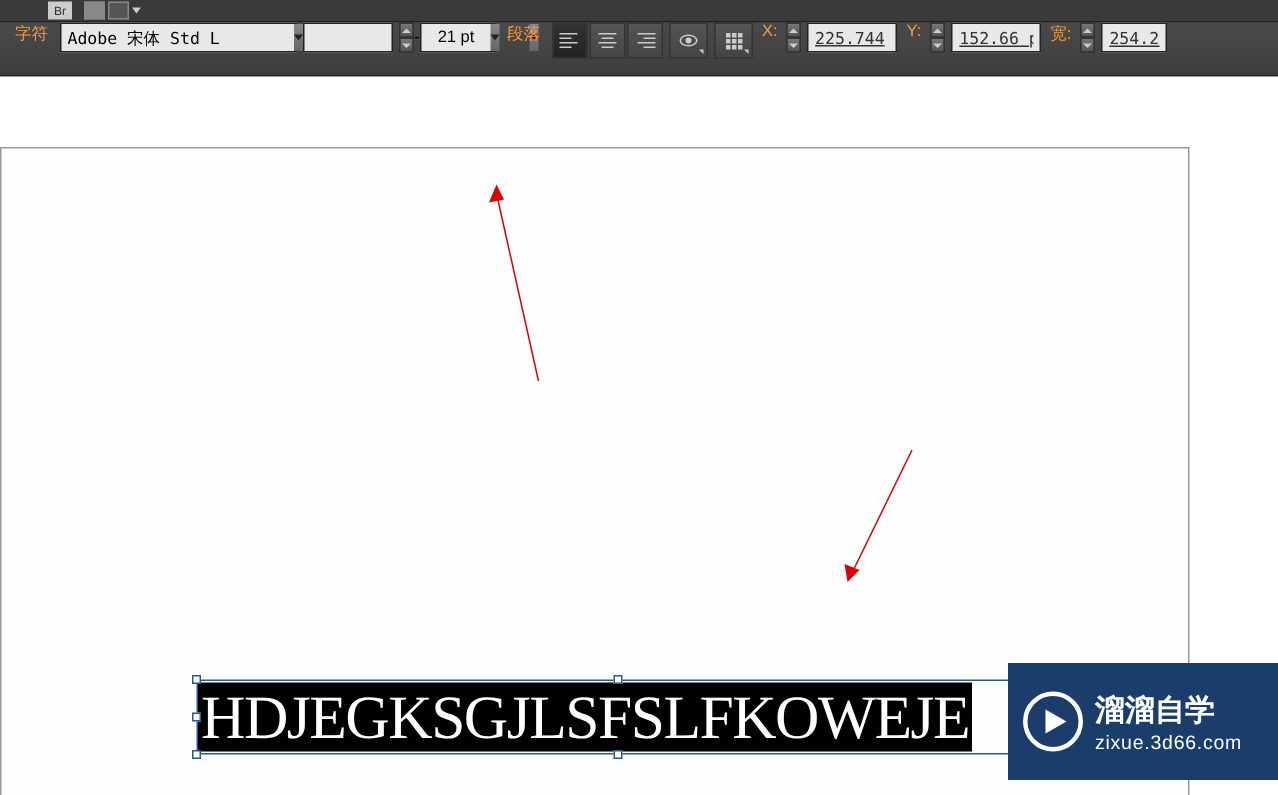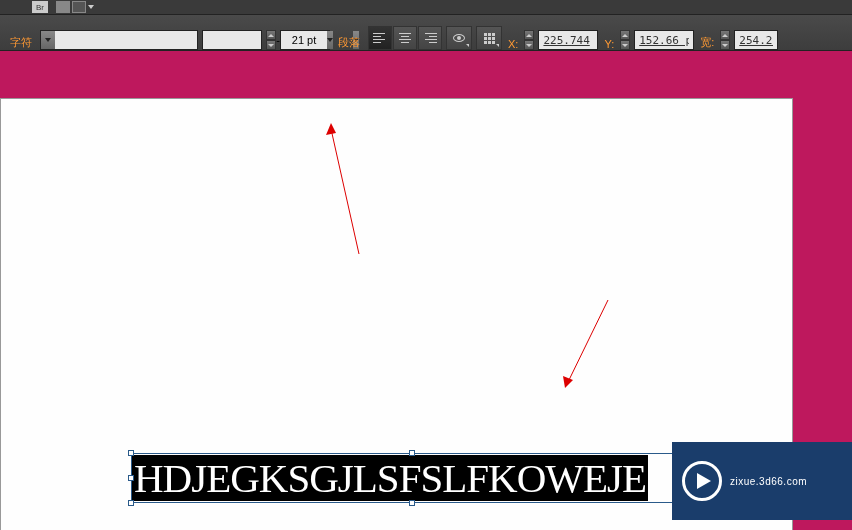--- a/index.html
+++ b/index.html
@@ -63,21 +63,21 @@
       border-top: 4px solid #ccc;
       margin-left: 2px;
       align-self: center;
     }
     
     .options-bar {
       height: 36px;
       background: linear-gradient(to bottom, #4a4a4a, #3d3d3d);
       border-bottom: 1px solid #222;
       display: flex;
-      align-items: flex-end;
+      align-items: flex-start;
       padding: 0 6px;
       gap: 4px;
     }
     
     .label {
       color: #ff9933;
       font-size: 11px;
       padding: 0 4px;
       white-space: nowrap;
     }
@@ -286,21 +286,21 @@
     .coord-input {
       width: 60px;
     }
     
     .canvas-area {
       position: absolute;
       top: 51px;
       left: 0;
       right: 0;
       bottom: 0;
-      background: #be185d;
+      background: #ffffff;
       overflow: hidden;
       padding-left: 23px;
     }
     
     .canvas {
       position: absolute;
       left: 0;
       top: 47px;
       width: 793px;
       height: 482px;
@@ -389,21 +389,21 @@
       flex-direction: column;
       color: #fff;
     }
     
     .wm-title {
       font-size: 20px;
       font-weight: bold;
     }
     
     .wm-url {
-      font-size: 10px;
+      font-size: 13px;
       letter-spacing: 0.5px;
     }
     
     .sub-bar {
       position: absolute;
       top: 51px;
       left: 0;
       right: 0;
       height: 16px;
       background: #3a3a3a;
@@ -419,20 +419,21 @@
     <div class="view-icon active"></div>
     <div class="view-icon"></div>
   </div>
   <div class="dropdown-arrow"></div>
 </div>
 
 <div class="options-bar">
   <span class="label">字符</span>
 
   <div class="font-select">
+    <input type="text" value="Adobe 宋体 Std L" style="">
     <div class="select-arrow"></div>
   </div>
 
   <div class="style-select">
     <input type="text" value="-" style="">
     <div class="select-arrow"></div>
   </div>
 
   <div class="spinner">
     <div class="spinner-btn up"></div>
@@ -530,16 +531,17 @@
       <div class="handle mr"></div>
       <div class="handle bl"></div>
       <div class="handle bm"></div>
       <div class="handle br"></div>
     </div>
   </div>
 
   <div class="watermark">
     <div class="wm-play"></div>
     <div class="wm-text">
+      <span class="wm-title">溜溜自学</span>
       <span class="wm-url">zixue.3d66.com</span>
     </div>
   </div>
 </div>
 
 </body></html>

